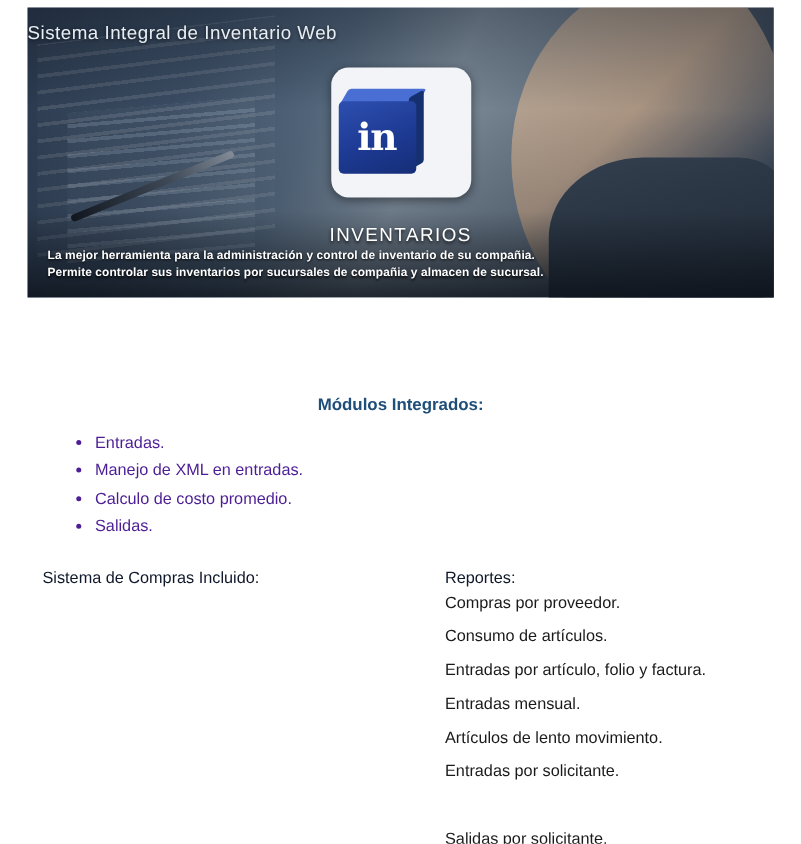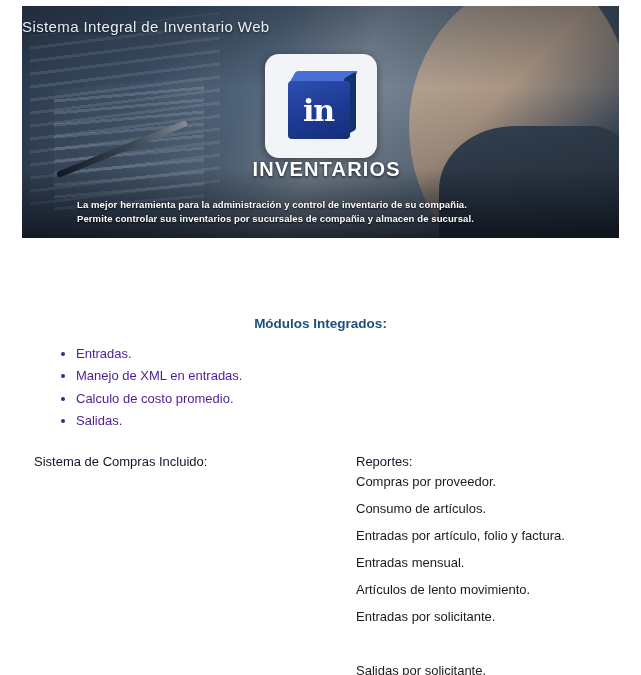--- a/index.html
+++ b/index.html
@@ -102,21 +102,21 @@
   }
   .logo-box {
     width: 112px;
     height: 104px;
     margin: 0 auto;
     background: #f2f4f8;
     border-radius: 14px;
     box-shadow: 0 2px 8px rgba(0,0,0,.45);
     display: flex;
     align-items: center;
-    justify-content: center;
+    justify-content: flex-start;
   }
   .logo-cube {
     position: relative;
     width: 78px;
     height: 74px;
   }
   .logo-cube .face-front {
     position: absolute;
     left: 6px;
     top: 12px;
@@ -155,40 +155,39 @@
     display: flex;
     align-items: center;
     justify-content: center;
     color: #ffffff;
     font-family: "DejaVu Serif", serif;
     font-weight: bold;
     font-size: 30px;
     letter-spacing: -1px;
   }
   .logo-word {
-    margin-top: 0;
+    margin-top: 22px;
     color: #ffffff;
-    font-weight: bold;
-    font-size: 20px;
+    font-weight: normal;
+    font-size: 15px;
     letter-spacing: 1.2px;
     text-shadow: 0 1px 3px rgba(0,0,0,.8);
   }
 
   .hero-foot {
     position: absolute;
     left: 16px;
     right: 16px;
     bottom: 12px;
     color: #ffffff;
     font-size: 9.5px;
     font-weight: bold;
     line-height: 1.45;
     letter-spacing: .1px;
     text-shadow: 0 1px 2px rgba(0,0,0,.9);
-    margin-left: 39px;
   }
 
   
   .content {
     padding: 0 26px;
   }
   .modules-heading {
     text-align: center;
     font-weight: bold;
     font-size: 13.5px;

